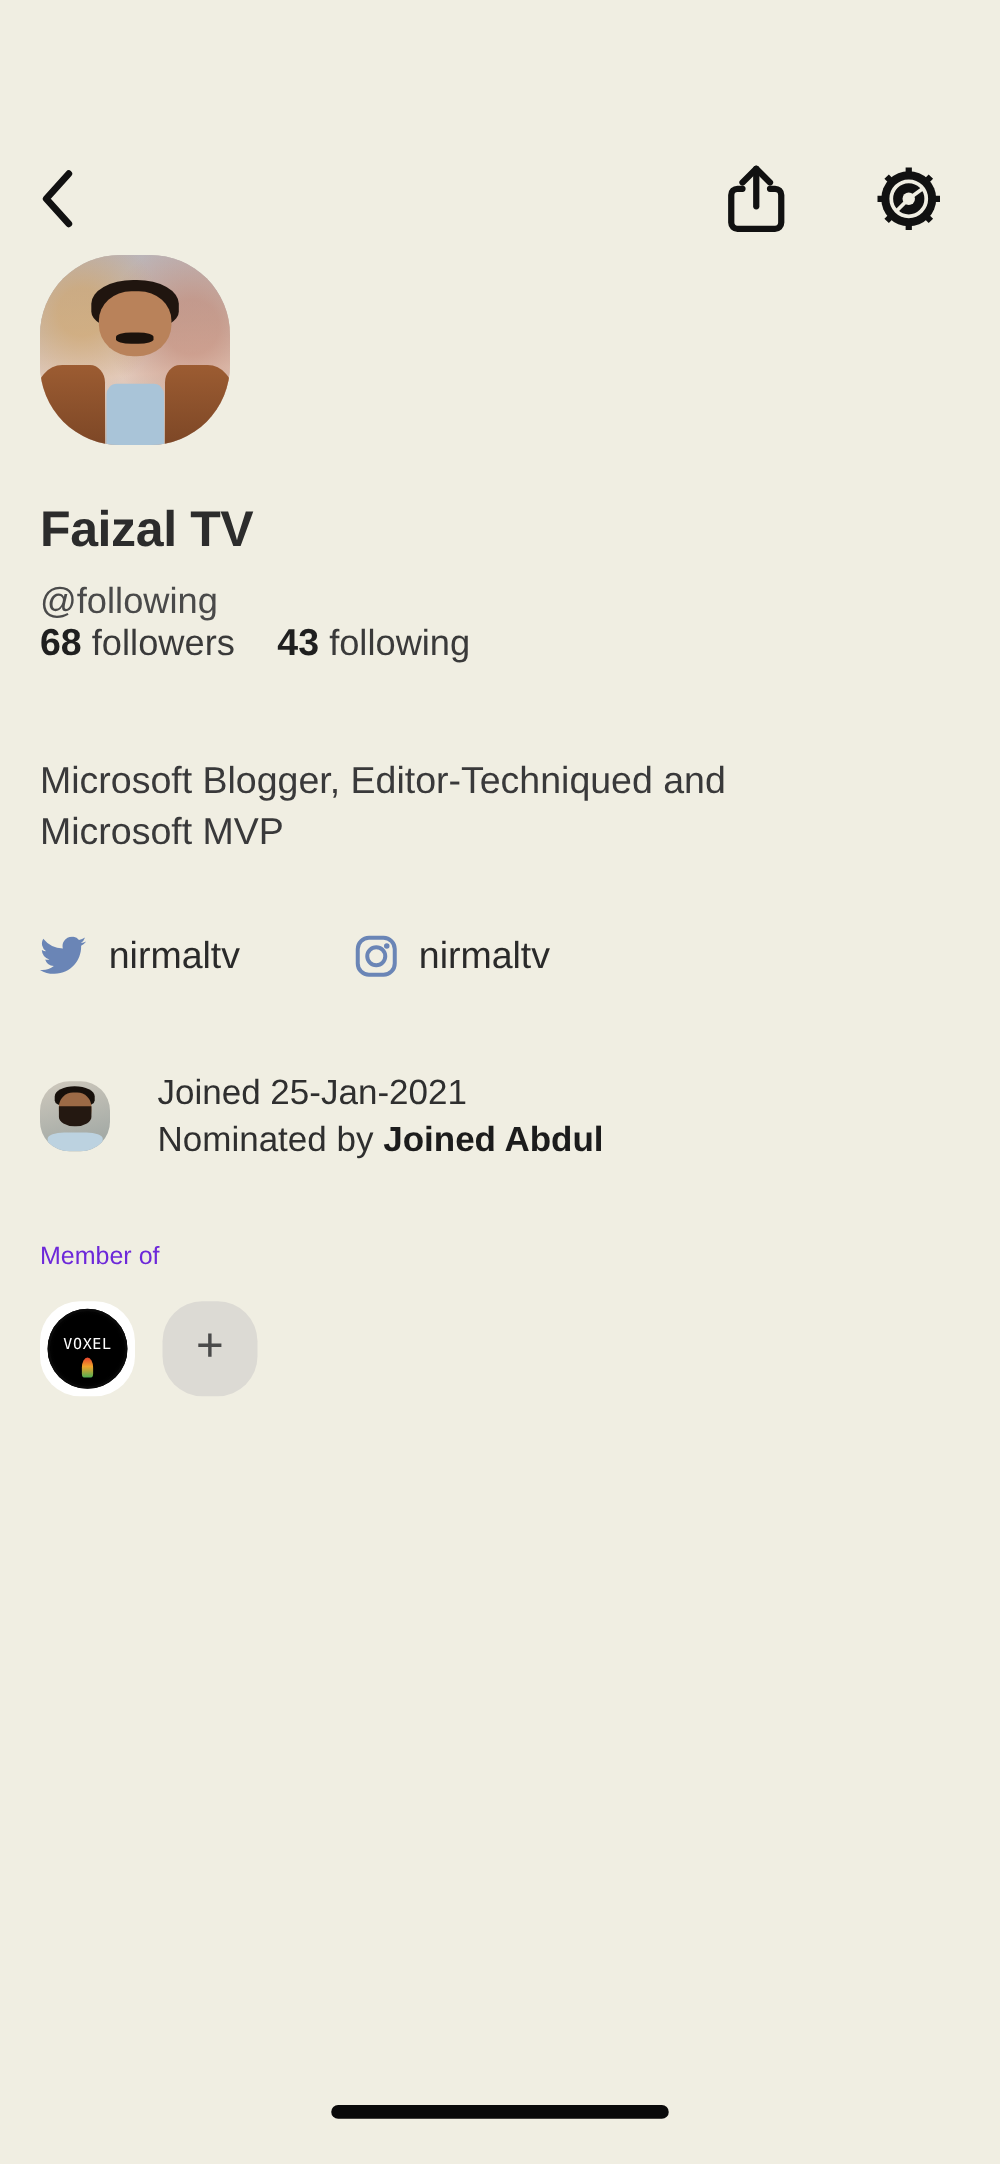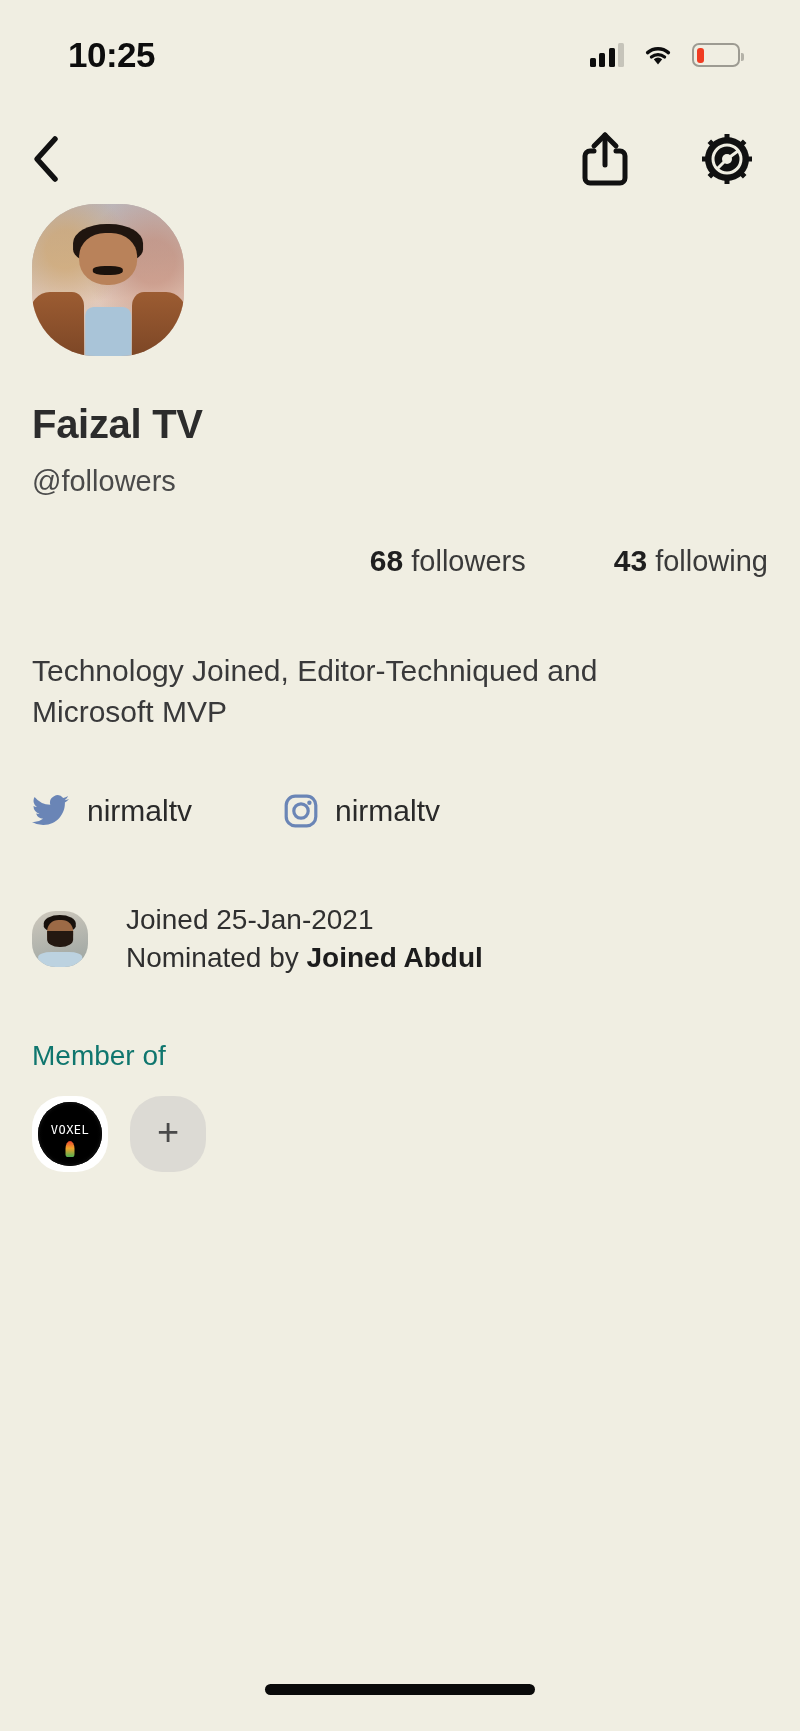--- a/index.html
+++ b/index.html
@@ -108,21 +108,21 @@
   .av-jacketR { right:-2%; border-radius:22% 38% 0 0; }
 
   .prof-name {
     font-size:40px; font-weight:bold; color:#2c2c2c;
     margin-top:46px; letter-spacing:-0.3px;
   }
   .prof-handle {
     font-size:29px; color:#4a4a4a; margin-top:18px;
   }
 
-  .stats { display:flex; margin-top:46px; gap:88px;justify-content:flex-end; }
+  .stats { display:flex; gap:34px; }
   .stat { font-size:29px; color:#3a3a3a; }
   .stat b { font-size:30px; font-weight:bold; color:#1f1f1f; }
 
   .bio {
     margin-top:72px;
     font-size:30px; line-height:1.37; color:#39393a;
     max-width:600px;
   }
 
   .socials { display:flex; margin-top:62px; gap:92px; align-items:center; }
@@ -147,21 +147,21 @@
     width:46%; height:28%; background:#241811; border-radius:0 0 48% 48%;
   }
   .nm-shirt {
     position:absolute; left:50%; bottom:0; transform:translateX(-50%);
     width:78%; height:28%; background:#bcd2e0; border-radius:30% 30% 0 0;
   }
   .meta-lines { display:flex; flex-direction:column; gap:6px; }
   .meta-line { font-size:28px; color:#2f2f2f; }
   .meta-line b { font-weight:bold; color:#1c1c1c; }
 
-  .member-title { margin-top:66px; font-size:28px; color:#0f766e; }
+  .member-title { margin-top:66px; font-size:20px; color:#6d28d9; }
   .clubs { display:flex; gap:22px; margin-top:24px; align-items:center; }
   .club {
     width:76px; height:76px;
     background:#ffffff;
     display:flex; align-items:center; justify-content:center;
     cursor:pointer;
   }
   .club-logo {
     width:64px; height:64px; border-radius:50%;
     background:radial-gradient(circle at 50% 50%, #000 60%, #141414 100%);
@@ -193,39 +193,20 @@
   .home-indicator {
     position:absolute; bottom:36px; left:50%; transform:translateX(-50%);
     width:270px; height:11px; background:#0a0a0a; border-radius:6px;
   }
 </style>
 </head>
 <body>
 
 <div class="phone">
 
-  <div class="statusbar">
-    <div class="status-time">10:25</div>
-    <div class="status-right">
-      <div class="sig">
-        <i></i>
-          <i></i>
-          <i></i>
-          <i></i>
-      </div>
-      <svg class="wifi" viewBox="0 0 32 24">
-        <path d="M16 21.5l-4.2-5.2a6.6 6.6 0 018.4 0z" fill="#0d0d0d"></path>
-        <path d="M5.6 9.6a16 16 0 0120.8 0" stroke="#0d0d0d" stroke-width="3.4" fill="none" stroke-linecap="round"></path>
-        <path d="M9.4 14a10.6 10.6 0 0113.2 0" stroke="#0d0d0d" stroke-width="3.2" fill="none" stroke-linecap="round"></path>
-      </svg>
-      <div class="batt">
-          <i></i>
-        </div>
-    </div>
-  </div>
 
   <div class="navbar">
     <button class="icon-btn">
       <svg width="34" height="50" viewBox="0 0 34 50">
         <path d="M25 5L7 25l18 20" stroke="#111" stroke-width="5.5" fill="none" stroke-linecap="round" stroke-linejoin="round"></path>
       </svg>
     </button>
     <div class="nav-right">
       <button class="icon-btn">
         <svg width="48" height="56" viewBox="0 0 48 56">
@@ -257,34 +238,34 @@
       <div class="av-sky"></div>
       <div class="av-jacketL"></div>
       <div class="av-jacketR"></div>
       <div class="av-shirt"></div>
       <div class="av-hair"></div>
       <div class="av-face"></div>
       <div class="av-mus"></div>
     </div>
 
     <div class="prof-name">Faizal TV</div>
-    <div class="prof-handle">@followers</div>
+    <div class="prof-handle">@following</div>
 
     <div class="stats">
       <div class="stat">
         <b>68</b>
         <span>followers</span>
       </div>
       <div class="stat">
         <b>43</b>
         <span>following</span>
       </div>
     </div>
 
-    <div class="bio">Technology Joined, Editor-Techniqued and Microsoft MVP</div>
+    <div class="bio">Microsoft Blogger, Editor-Techniqued and Microsoft MVP</div>
 
     <div class="socials">
       <div class="social">
         <svg width="38" height="32" viewBox="0 0 38 32">
           <path d="M37 4.1a14.6 14.6 0 01-4.3 1.2A7.6 7.6 0 0036 1a15 15 0 01-4.8 1.9 7.5 7.5 0 00-12.9 6.9A21.3 21.3 0 012.6 1.9a7.5 7.5 0 002.3 10.1 7.4 7.4 0 01-3.4-1v.1a7.5 7.5 0 006 7.4 7.6 7.6 0 01-3.4.1 7.5 7.5 0 007 5.2A15.1 15.1 0 010 26.9 21.3 21.3 0 0011.5 30c13.8 0 21.4-11.5 21.4-21.4v-1A15 15 0 0037 4.1z" fill="#6a85b6"></path>
         </svg>
         <span class="social-label">nirmaltv</span>
       </div>
       <div class="social">
         <svg width="34" height="34" viewBox="0 0 34 34">

